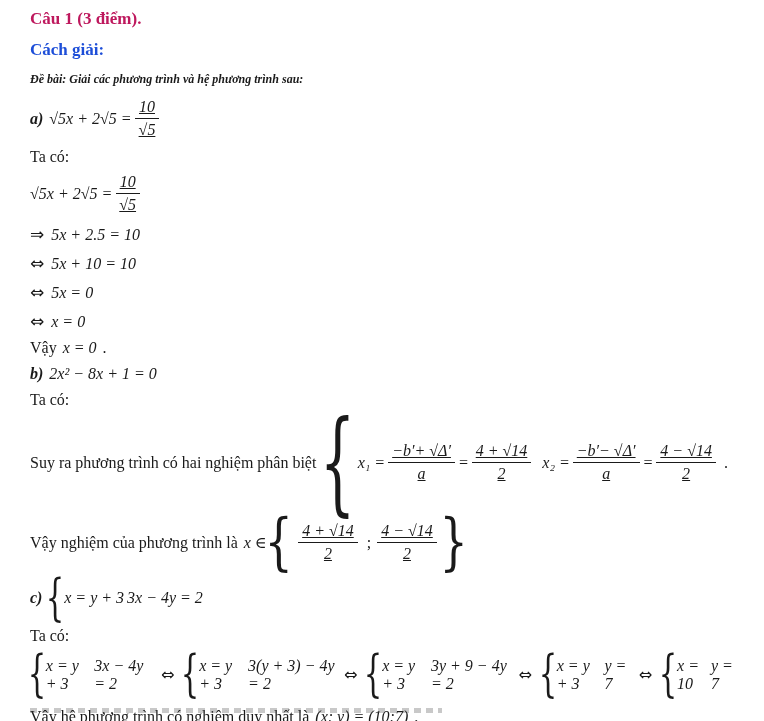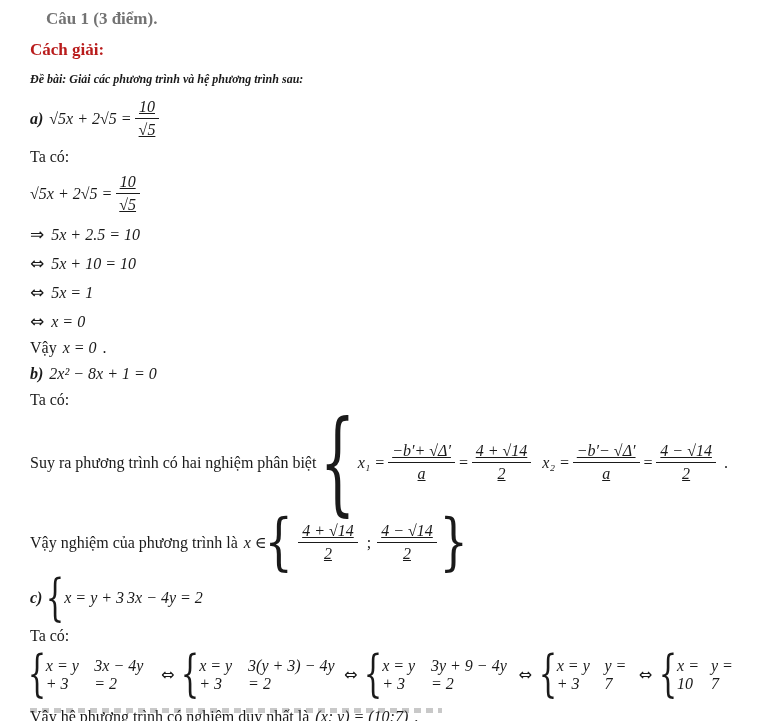--- a/index.html
+++ b/index.html
@@ -54,22 +54,22 @@
   .clipped-line {
     position: absolute; left: 30px; top: 708px; width: 412px; height: 5px; opacity: .35;
     background: repeating-linear-gradient(90deg, rgba(60,60,60,.8) 0 7px, transparent 7px 12px);
   }
 </style>
 </head>
 <body>
 
 <div class="page">
 
-  <div class="heading" style="color: #737373; margin-left: 16px;">Câu 1 (3 điểm).</div>
-  <div class="method" style="color: #b91c1c;">Cách giải:</div>
+  <div class="heading" style="color: #be185d;">Câu 1 (3 điểm).</div>
+  <div class="method" style="color: #1d4ed8;">Cách giải:</div>
   <div class="problem">Đề bài: Giải các phương trình và hệ phương trình sau:</div>
 
   <div class="row mt10">
     <span class="plabel">a)</span>
     <span class="m">√5x + 2√5 =</span>
     <span class="frac">
       <span class="num m">10</span>
       <span class="den m">√5</span>
     </span>
   </div>
@@ -87,21 +87,21 @@
   <div class="baserow step">
     <span class="arrow">⇒</span>
     <span class="m">5x + 2.5 = 10</span>
   </div>
   <div class="baserow step">
     <span class="arrow">⇔</span>
     <span class="m">5x + 10 = 10</span>
   </div>
   <div class="baserow step">
     <span class="arrow">⇔</span>
-    <span class="m">5x = 1</span>
+    <span class="m">5x = 0</span>
   </div>
   <div class="baserow step">
     <span class="arrow">⇔</span>
     <span class="m">x = 0</span>
   </div>
 
   <div class="baserow mt8 gap6">
     <span class="text">Vậy</span>
     <span class="m">x = 0</span>
       <span>.</span>

